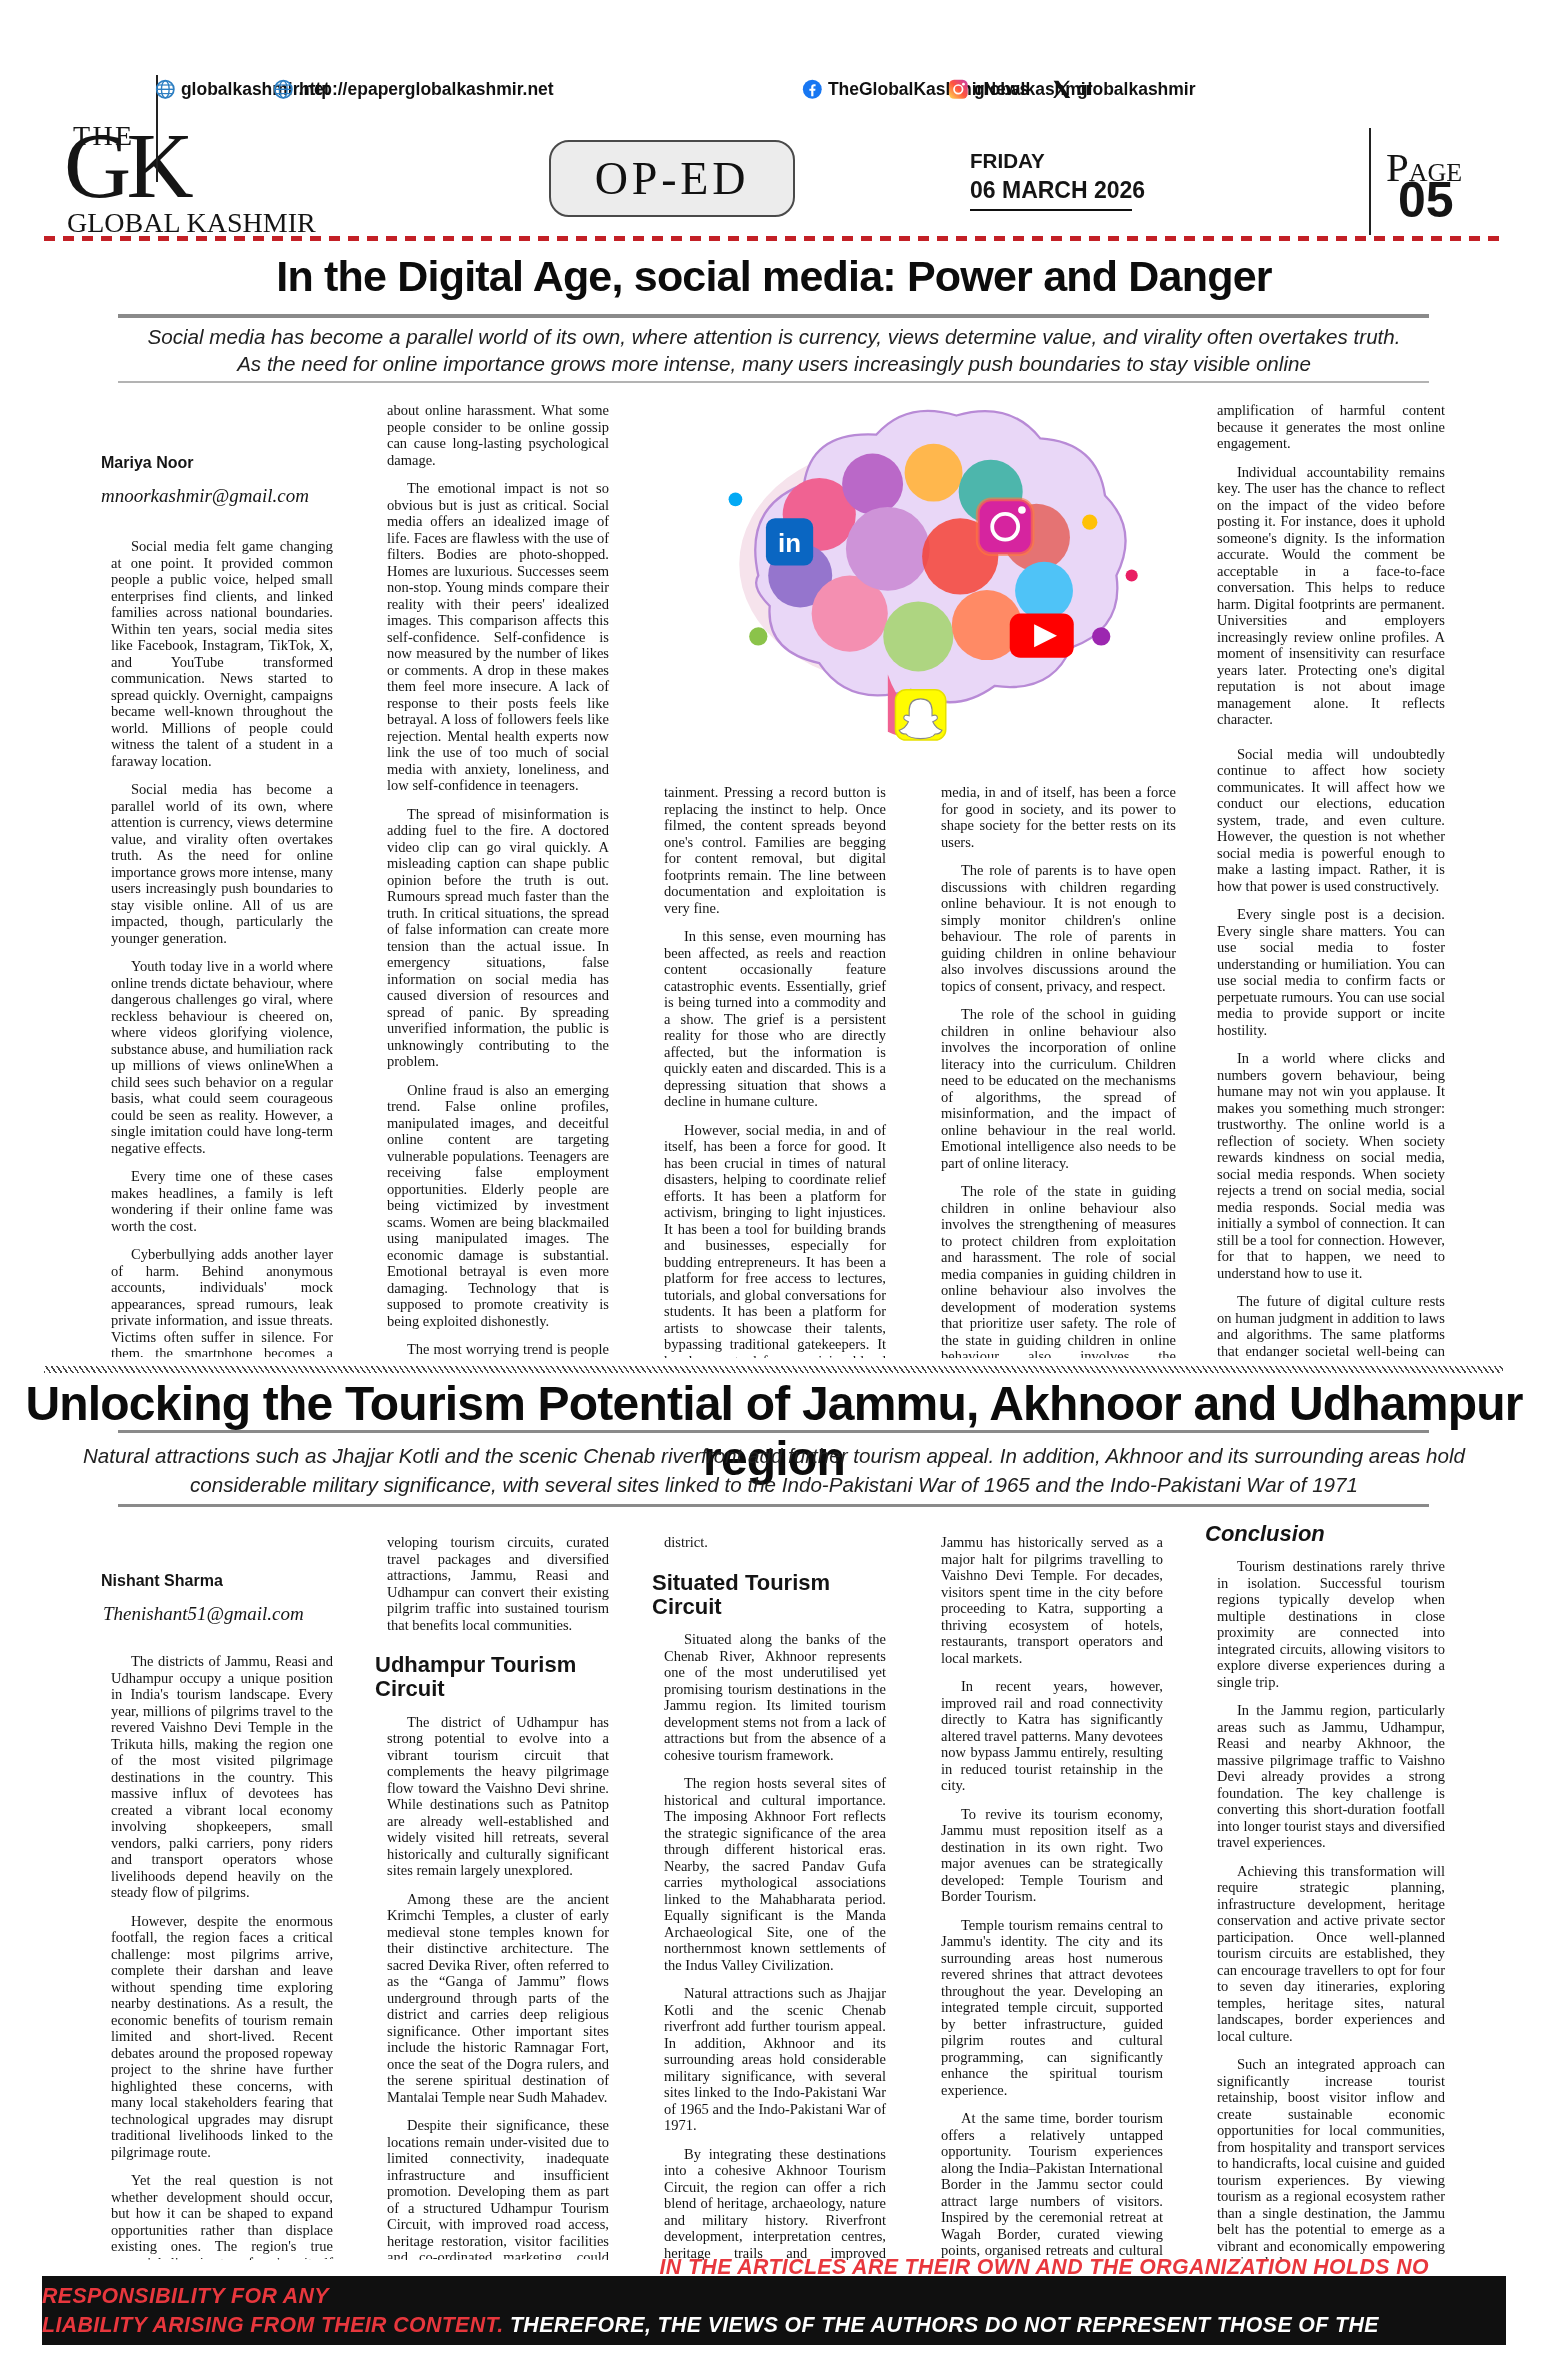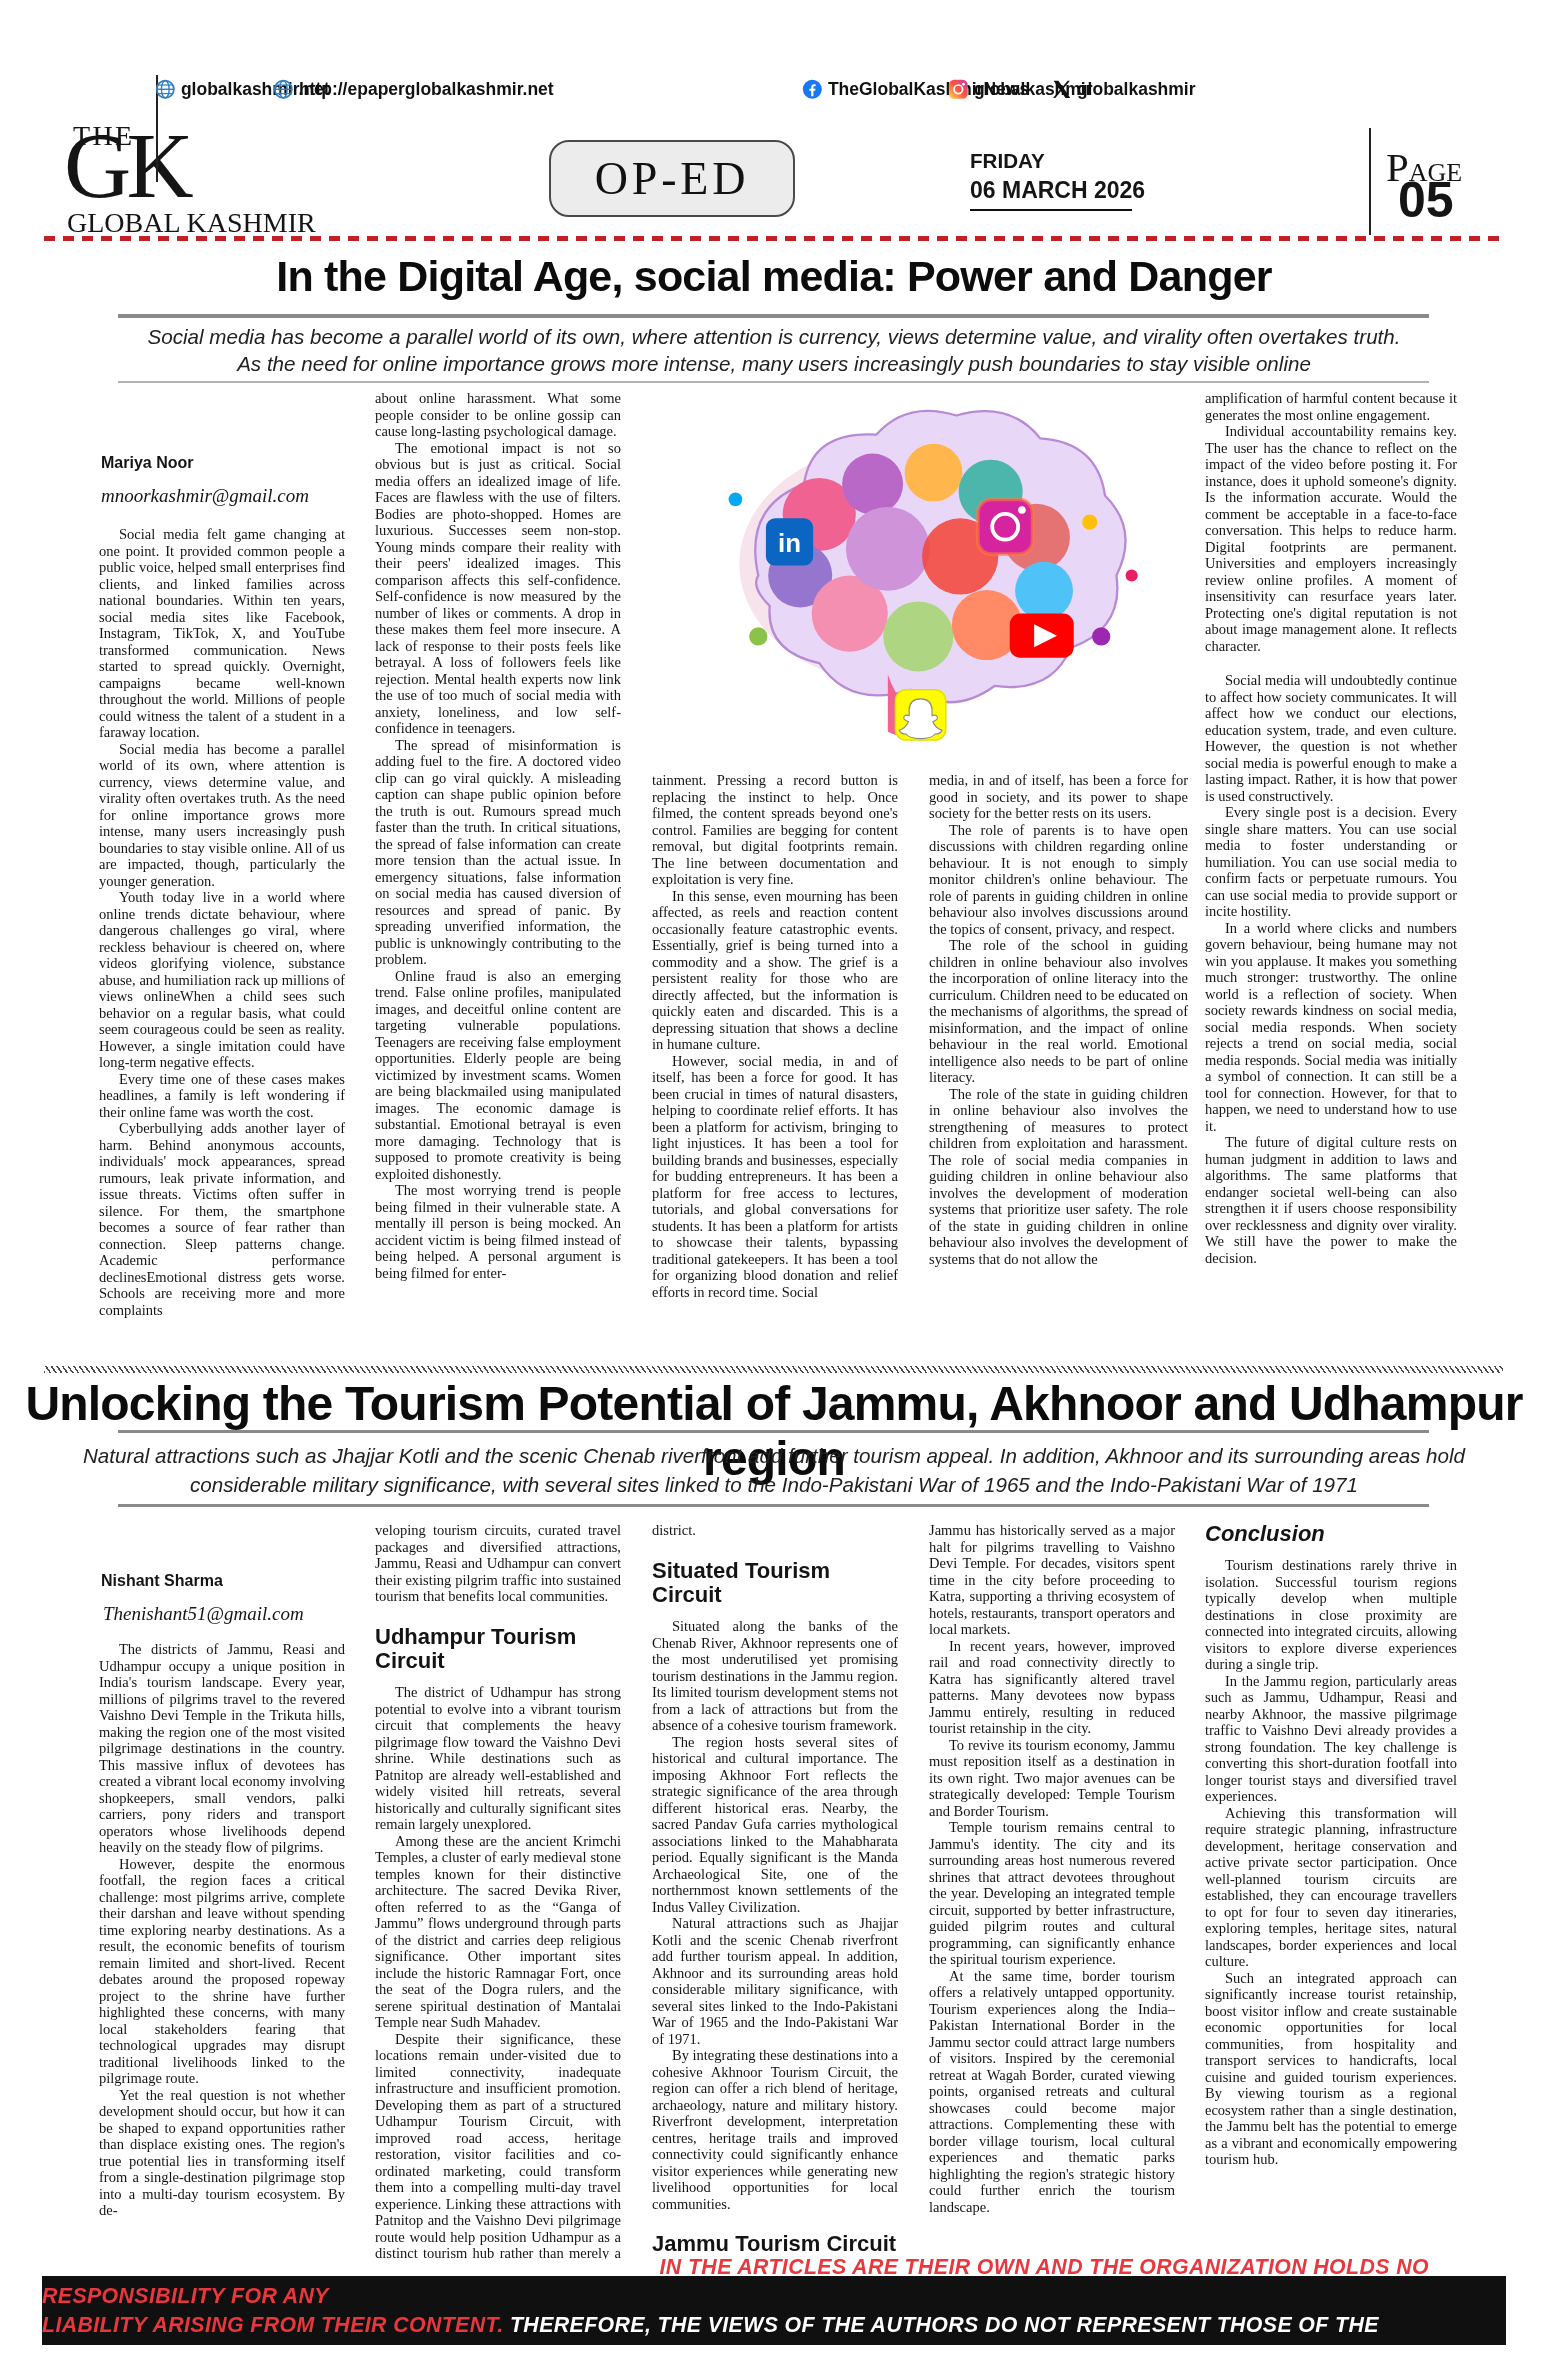--- a/index.html
+++ b/index.html
@@ -29,21 +29,21 @@
   
   .headline{left:0;top:252px;width:1548px;text-align:center;
             font-family:"Liberation Sans",sans-serif;font-weight:800;letter-spacing:-0.8px;font-size:43px;color:#0c0c0c;}
   .grule{background:#8a8a8a;}
   .subtitle{left:0;width:1548px;text-align:center;font-style:italic;
             font-family:"Liberation Sans",sans-serif;font-size:20.6px;line-height:27.4px;color:#222;}
   .authorname{font-family:"Liberation Sans",sans-serif;font-weight:800;font-size:16px;}
   .authoremail{font-style:italic;font-size:19px;font-family:"Liberation Serif",serif;}
   .col{position:absolute;width:246px;overflow:hidden;font-size:14.5px;line-height:16.5px;
        text-align:justify;color:#141414;}
-  .col p{margin:0;text-indent:20px;}
+  .col p{margin:12px;text-indent:20px;}
   .col p.cont{text-indent:0;}
   .col p.gap{margin-top:18.3px;}
   .sechead{font-family:"Liberation Sans",sans-serif;font-weight:800;font-size:22px;line-height:24.4px;
            margin:20px 0 10.7px;text-indent:0;text-align:left;}
   .sechead.first{margin-top:0;font-style:italic;}
   .hatch{left:44px;top:1366px;width:1459px;height:6.9px;
          background:repeating-linear-gradient(55deg,#4a4a4a 0 1.5px,transparent 1.5px 4.6px);}
   
   .disc{left:42px;top:2276px;width:1464px;height:69px;background:#101010;color:#fff;
         display:flex;flex-direction:column;align-items:center;justify-content:center;

